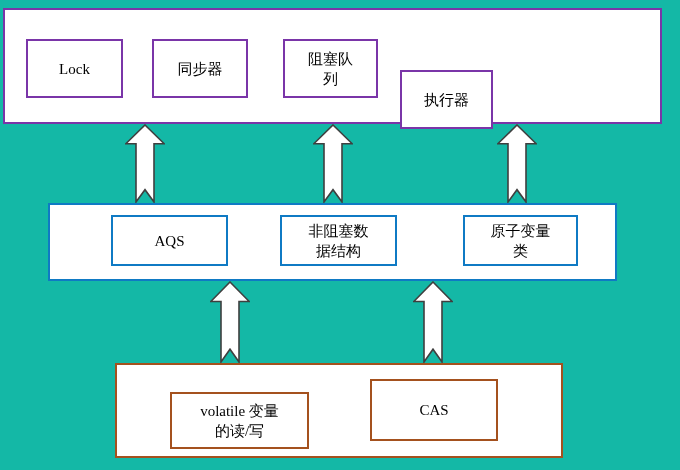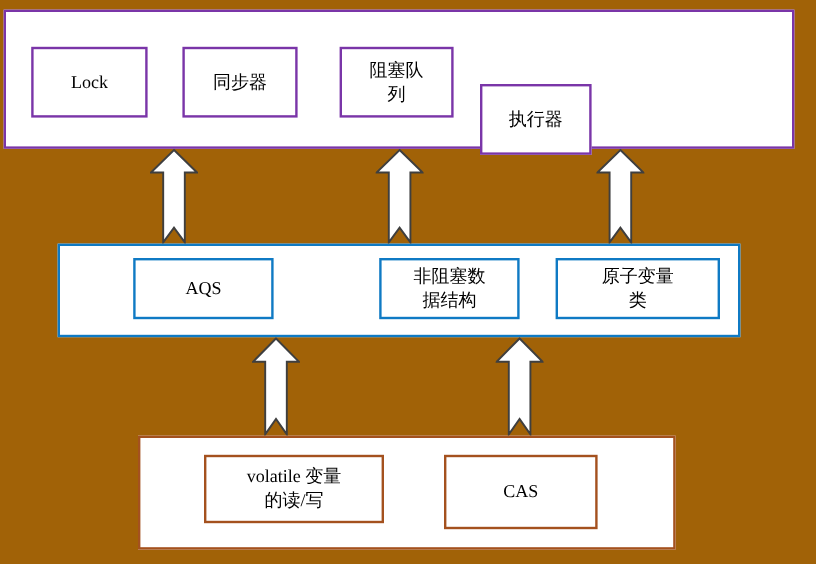--- a/index.html
+++ b/index.html
@@ -4,21 +4,21 @@
 <style>
   html, body {
     margin: 0;
     padding: 0;
     background: #ffffff;
   }
   .canvas {
     position: relative;
     width: 680px;
     height: 470px;
-    background: #a16207;
+    background: #14b8a6;
     font-family: "Liberation Serif", "DejaVu Serif", serif;
     color: #000000;
     overflow: hidden;
   }
   .layer {
     position: absolute;
     box-sizing: border-box;
     background: #ffffff;
     border: 2px solid #888888;
   }
@@ -41,24 +41,24 @@
   .box-blue   { border: 2px solid var(--blue); }
   .box-brown  { border: 2px solid var(--brown); }
 
   .b-lock      { left: 26px;  top: 39px;  width: 97px;  height: 59px; }
   .b-sync      { left: 152px; top: 39px;  width: 96px;  height: 59px; text-align: right; }
   .b-bqueue    { left: 283px; top: 39px;  width: 95px;  height: 59px; }
   .b-executor  { left: 400px; top: 39px;  width: 93px;  height: 59px; margin-top: 31px; }
   .b-concurr   { left: 537px; top: 39px;  width: 96px;  height: 59px; }
 
   .b-aqs       { left: 88px;  top: 215px; width: 117px; height: 51px; margin-left: 23px; }
-  .b-nonblock  { left: 280px; top: 215px; width: 117px; height: 51px; margin-left: 36px; }
-  .b-atomic    { left: 463px; top: 215px; width: 137px; height: 51px; }
+  .b-nonblock  { left: 280px; top: 215px; width: 117px; height: 51px; }
+  .b-atomic    { left: 463px; top: 215px; width: 115px; height: 51px; }
 
-  .b-volatile  { left: 170px; top: 379px; width: 150px; height: 57px; }
+  .b-volatile  { left: 170px; top: 392px; width: 139px; height: 57px; }
   .b-cas       { left: 370px; top: 379px; width: 128px; height: 62px; }
 
   .arrow {
     position: absolute;
     width: 40px;
   }
   .arrow-gap1 { top: 124px; height: 79px; }
   .arrow-gap2 { top: 281px; height: 82px; }
   .a1 { left: 125px; }
   .a2 { left: 313px; }

